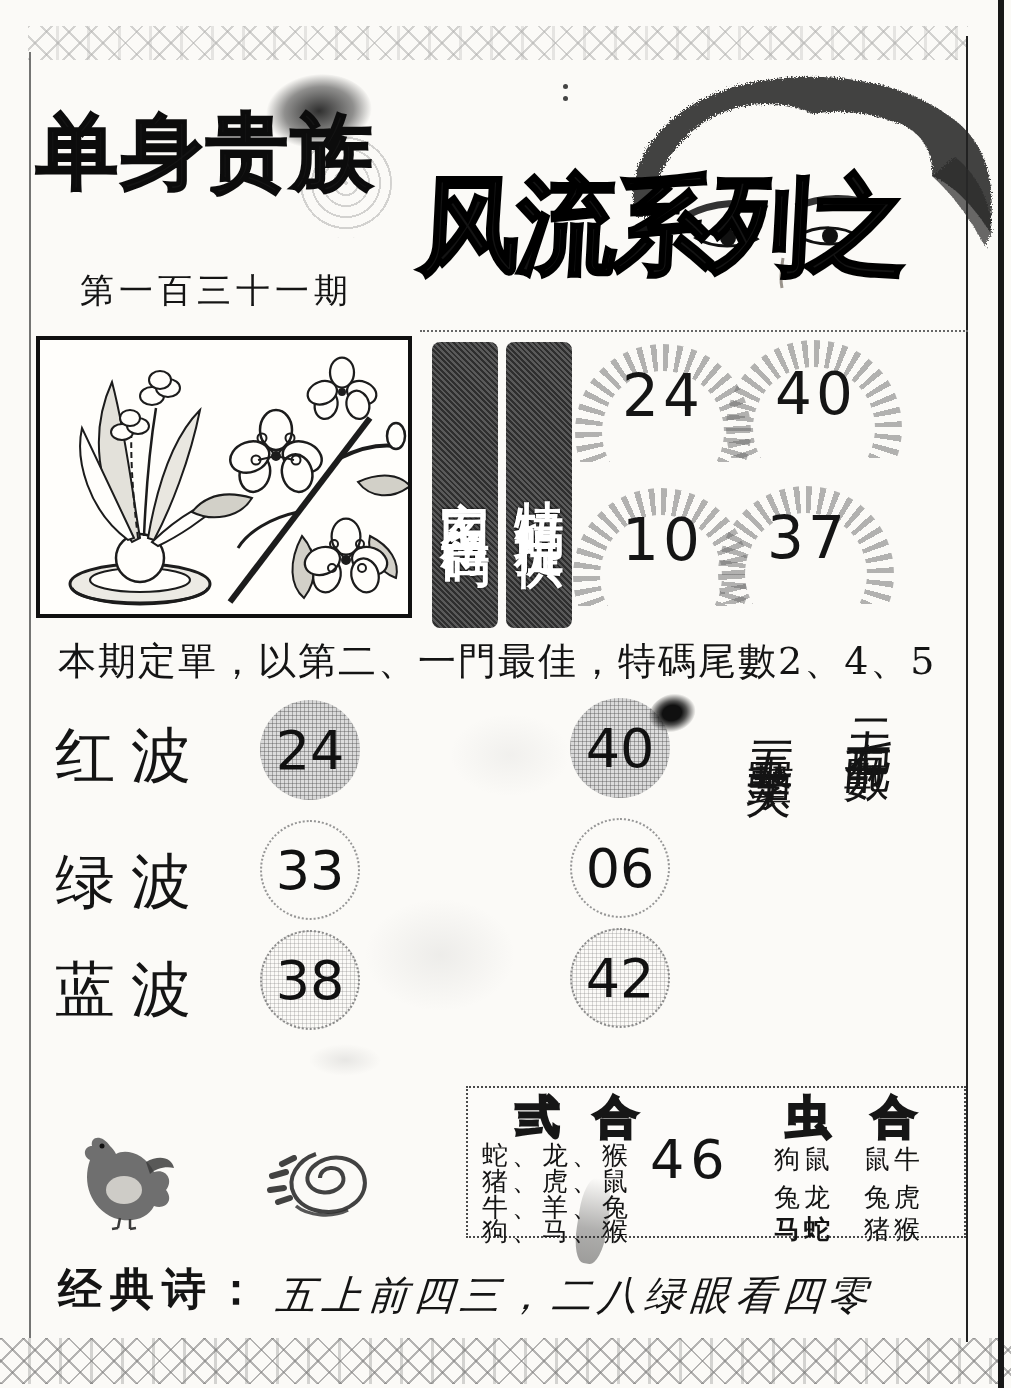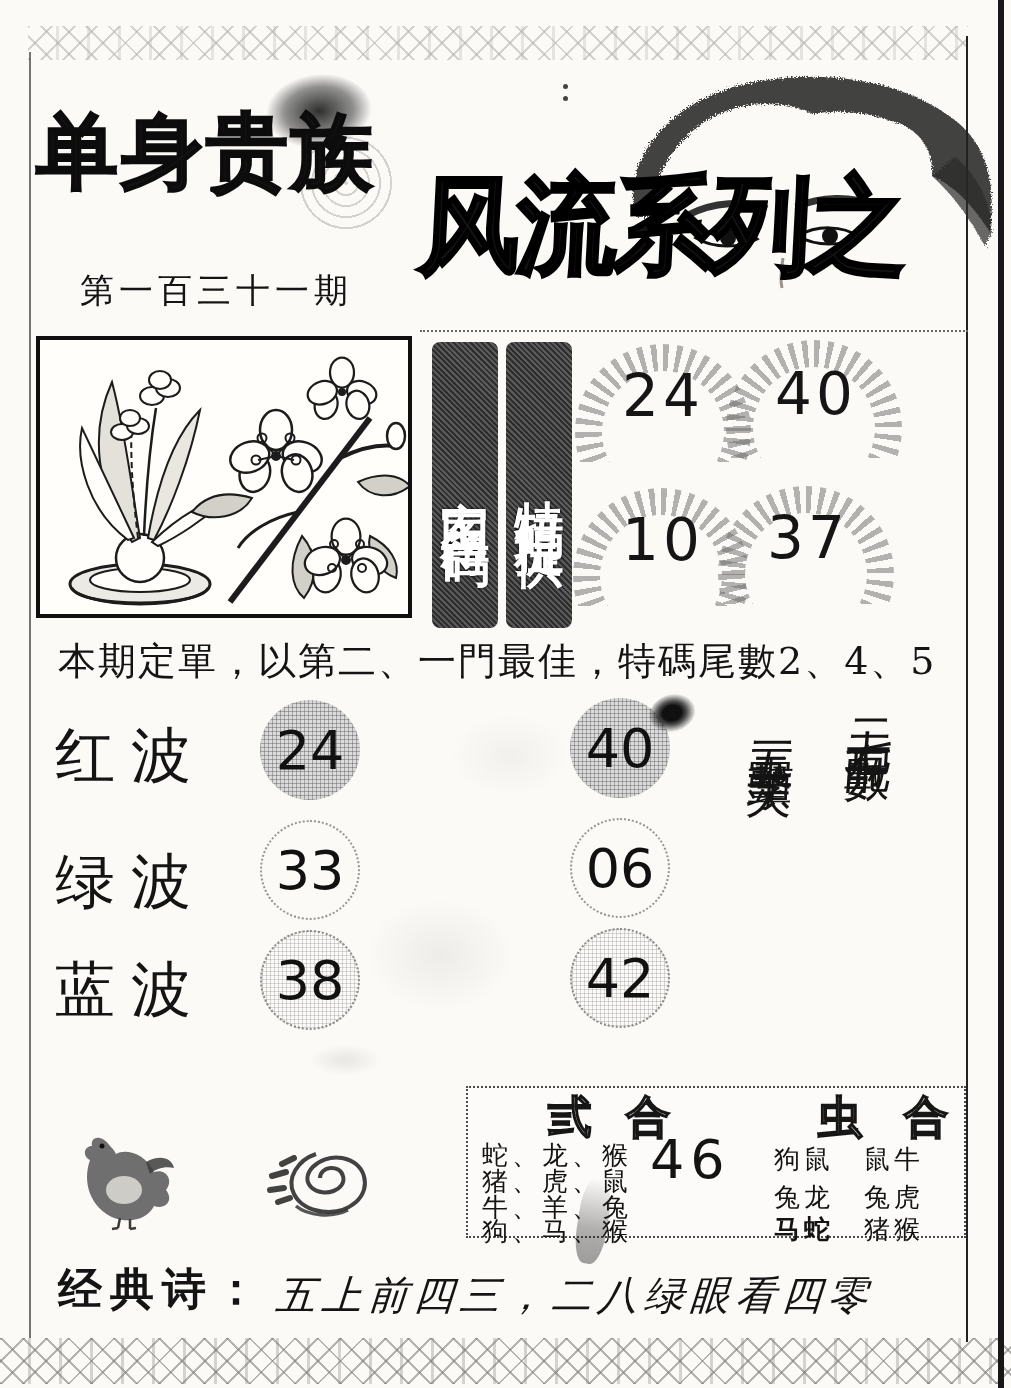--- a/index.html
+++ b/index.html
@@ -80,22 +80,22 @@
      transform:rotate(-14deg);}
 
   
   .verse{writing-mode:vertical-rl;text-orientation:upright;font-size:46px;letter-spacing:7px;
      transform:skewX(-4deg);white-space:nowrap;}
   .verse-right{left:842px;top:686px;}
   .verse-left{left:744px;top:706px;}
 
   
   .combo-box{left:466px;top:1086px;width:500px;height:152px;border:2px dotted #4a4a4a;background:rgba(255,255,255,.25);}
-  .stroke-head{font-family:"DejaVu Sans",sans-serif;font-weight:400;font-size:44px;
-     color:#fbfaf7;-webkit-text-stroke:3px #161616;letter-spacing:34px;white-space:nowrap;margin-left:32px;}
+  .stroke-head{font-family:"DejaVu Sans",sans-serif;font-weight:700;font-size:44px;
+     color:#fbfaf7;-webkit-text-stroke:3px #161616;letter-spacing:34px;white-space:nowrap;}
   .combo-left-header{left:48px;top:0px;}
   .combo-row{font-size:26px;letter-spacing:7px;white-space:nowrap;}
   .clr0{left:14px;top:50px;} .clr1{left:14px;top:76px;} .clr2{left:14px;top:102px;} .clr3{left:14px;top:126px;}
   .combo-46{left:182px;top:40px;font-family:"DejaVu Sans",sans-serif;font-size:54px;letter-spacing:6px;}
   .combo-right-header1{left:318px;top:0px;letter-spacing:0;}
   .combo-right-header2{left:404px;top:0px;letter-spacing:0;}
   .crc0a{left:306px;top:54px;} .crc1a{left:306px;top:92px;} .crc2a{left:306px;top:124px;font-weight:bold;}
   .crc0b{left:396px;top:54px;} .crc1b{left:396px;top:92px;} .crc2b{left:396px;top:124px;}
   .combo-box .combo-row{letter-spacing:4px;}
 

